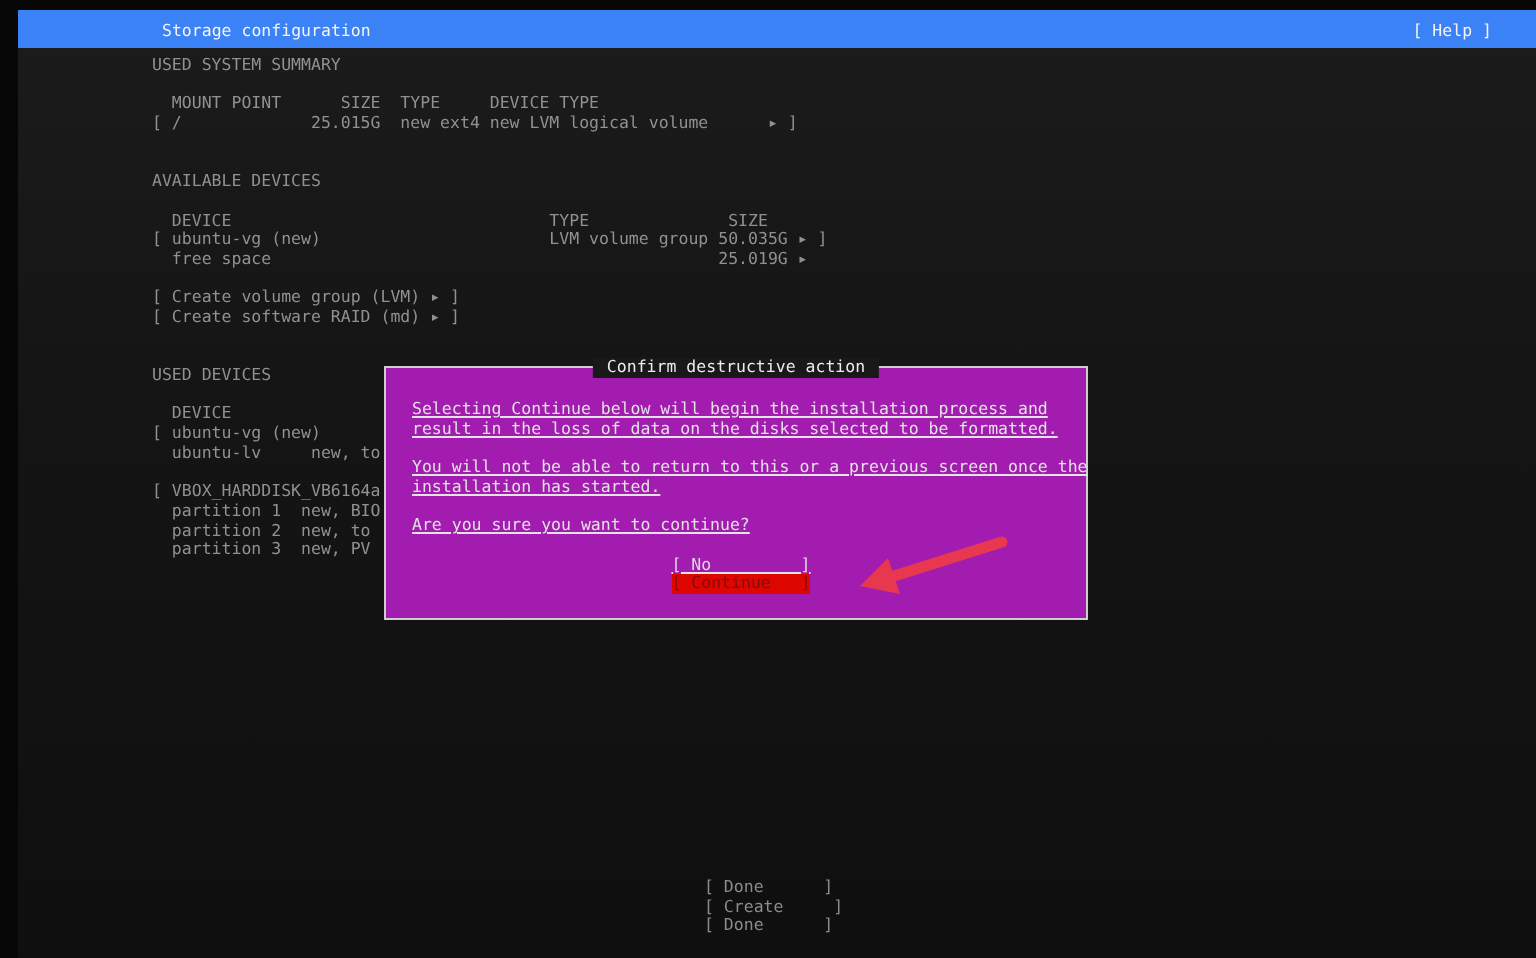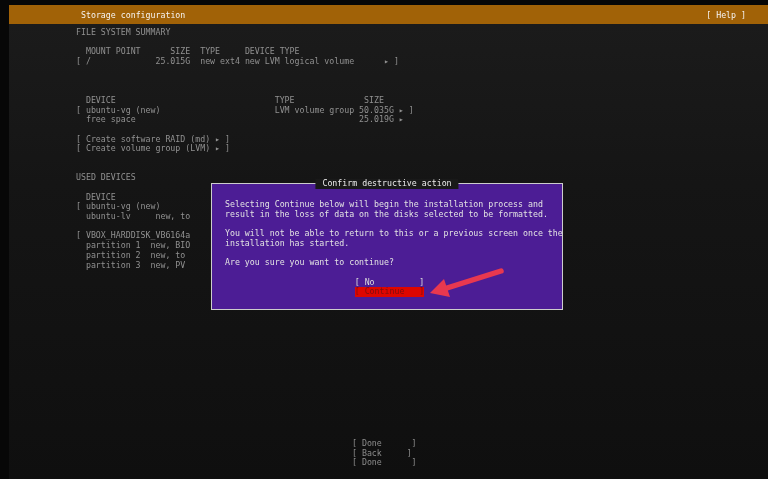--- a/index.html
+++ b/index.html
@@ -4,42 +4,42 @@
 <style>
   html,body{margin:0;padding:0;}
   body{
     width:768px;height:479px;position:relative;overflow:hidden;
     background:#070707;
     font-family:"DejaVu Sans Mono","Liberation Mono",monospace;
   }
   
   .topbar{
     position:absolute;left:9px;top:5px;right:0;height:19px;
-    background:#a16207;
+    background:#3b82f6;
     display:flex;align-items:center;justify-content:space-between;
     padding:0 22px 0 72px;box-sizing:border-box;
     color:#f6f4f2;font-size:8.25px;
   }
   .topbar .t{white-space:pre;}
   
   .screen{
     position:absolute;left:9px;top:24px;right:0;bottom:0;
     background:linear-gradient(180deg,#1b1b1b 0%,#151515 35%,#0f0f0f 100%);
   }
   .content{
     position:absolute;left:76px;top:28px;
     font-size:8.25px;line-height:9.7px;color:#919191;
   }
   .line{height:9.7px;white-space:pre;}
   
   .dialog{
-    position:absolute;left:211px;top:183px;width:352px;height:127px;
+    position:absolute;left:192px;top:183px;width:352px;height:127px;
     box-sizing:border-box;
-    background:#4c1d95;border:1px solid #cdcdcd;
-    color:#e3e3e3;font-size:8.25px;line-height:9.7px;
+    background:#a21caf;border:1px solid #cdcdcd;
+    color:#e3e3e3;font-size:8.25px;line-height:9.7px;text-decoration:underline;
   }
   .dialog-title{
     position:absolute;top:-5px;left:50%;transform:translateX(-50%);
     background:#191919;padding:0 7px;white-space:pre;color:#ececec;
   }
   .dialog-body{padding:16px 8px 0 13px;}
   .dline{height:9.7px;white-space:pre;}
   .dbtn-row{height:9.7px;white-space:pre;text-align:center;}
   .btn-no{color:#dcdcdc;white-space:pre;cursor:default;}
   .btn-continue{
@@ -58,50 +58,51 @@
 <body>
 
 <div class="screen"></div>
 
 <div class="topbar">
   <span class="t">Storage configuration</span>
   <span class="t">[ Help ]</span>
 </div>
 
 <div class="content">
-  <div class="line">FILE SYSTEM SUMMARY</div>
+  <div class="line">USED SYSTEM SUMMARY</div>
   <div class="line"></div>
   <div class="line">  MOUNT POINT      SIZE  TYPE     DEVICE TYPE</div>
   <div class="line">[ /             25.015G  new ext4 new LVM logical volume      ▸ ]</div>
   <div class="line"></div>
   <div class="line"></div>
+  <div class="line">AVAILABLE DEVICES</div>
   <div class="line"></div>
   <div class="line">  DEVICE                                TYPE              SIZE</div>
   <div class="line">[ ubuntu-vg (new)                       LVM volume group 50.035G ▸ ]</div>
   <div class="line">  free space                                             25.019G ▸</div>
   <div class="line"></div>
+  <div class="line">[ Create volume group (LVM) ▸ ]</div>
   <div class="line">[ Create software RAID (md) ▸ ]</div>
-  <div class="line">[ Create volume group (LVM) ▸ ]</div>
   <div class="line"></div>
   <div class="line"></div>
   <div class="line">USED DEVICES</div>
   <div class="line"></div>
   <div class="line">  DEVICE</div>
   <div class="line">[ ubuntu-vg (new)</div>
   <div class="line">  ubuntu-lv     new, to</div>
   <div class="line"></div>
   <div class="line">[ VBOX_HARDDISK_VB6164a</div>
   <div class="line">  partition 1  new, BIO</div>
   <div class="line">  partition 2  new, to</div>
   <div class="line">  partition 3  new, PV</div>
 </div>
 
 <div class="footer">
   <div class="line">[ Done      ]</div>
-  <div class="line">[ Back     ]</div>
+  <div class="line">[ Create     ]</div>
   <div class="line">[ Done      ]</div>
 </div>
 
 <div class="dialog">
   <span class="dialog-title">Confirm destructive action</span>
   <div class="dialog-body">
     <div class="dline">Selecting Continue below will begin the installation process and</div>
     <div class="dline">result in the loss of data on the disks selected to be formatted.</div>
     <div class="dline"></div>
     <div class="dline">You will not be able to return to this or a previous screen once the</div>

